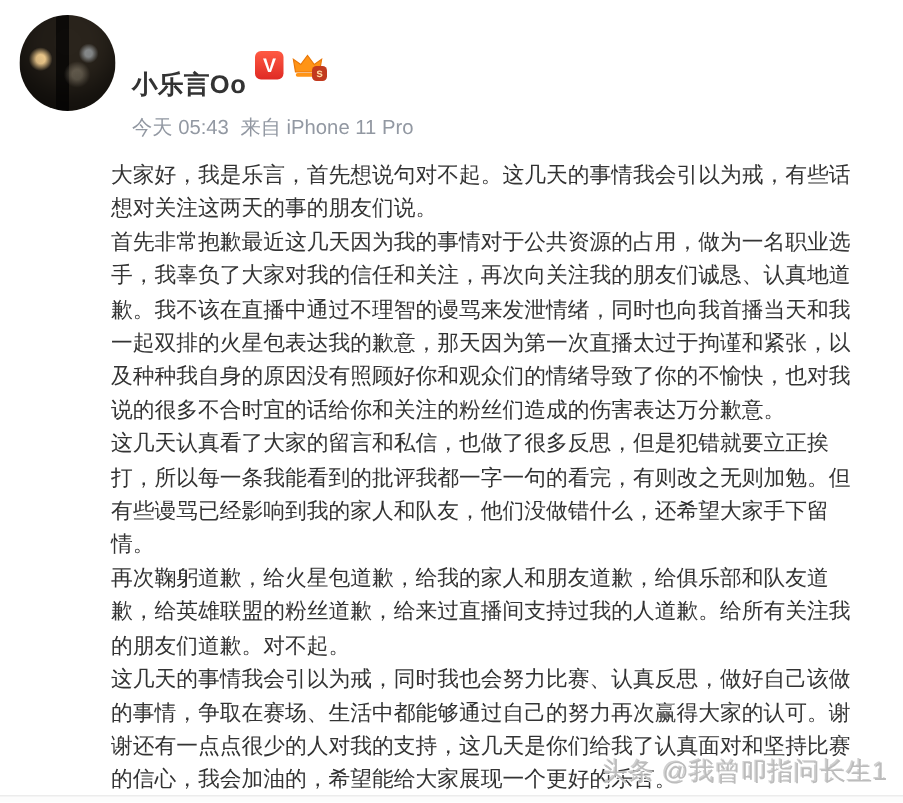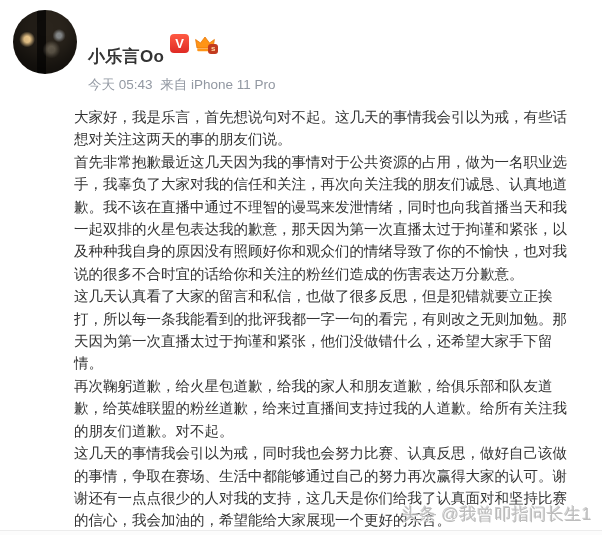--- a/index.html
+++ b/index.html
@@ -96,21 +96,21 @@
       <div class="meta">
         <span>今天 05:43</span>
         <span class="src">来自 iPhone 11 Pro</span>
       </div>
     </div>
   </div>
 
   <div class="body-text">
     <p>大家好，我是乐言，首先想说句对不起。这几天的事情我会引以为戒，有些话想对关注这两天的事的朋友们说。</p>
     <p>首先非常抱歉最近这几天因为我的事情对于公共资源的占用，做为一名职业选手，我辜负了大家对我的信任和关注，再次向关注我的朋友们诚恳、认真地道歉。我不该在直播中通过不理智的谩骂来发泄情绪，同时也向我首播当天和我一起双排的火星包表达我的歉意，那天因为第一次直播太过于拘谨和紧张，以及种种我自身的原因没有照顾好你和观众们的情绪导致了你的不愉快，也对我说的很多不合时宜的话给你和关注的粉丝们造成的伤害表达万分歉意。</p>
-    <p>这几天认真看了大家的留言和私信，也做了很多反思，但是犯错就要立正挨打，所以每一条我能看到的批评我都一字一句的看完，有则改之无则加勉。那天因为第一次直播太过于拘谨和紧张，他们没做错什么，还希望大家手下留情。</p>
+    <p>这几天认真看了大家的留言和私信，也做了很多反思，但是犯错就要立正挨打，所以每一条我能看到的批评我都一字一句的看完，有则改之无则加勉。但有些谩骂已经影响到我的家人和队友，他们没做错什么，还希望大家手下留情。</p>
     <p>再次鞠躬道歉，给火星包道歉，给我的家人和朋友道歉，给俱乐部和队友道歉，给英雄联盟的粉丝道歉，给来过直播间支持过我的人道歉。给所有关注我的朋友们道歉。对不起。</p>
     <p>这几天的事情我会引以为戒，同时我也会努力比赛、认真反思，做好自己该做的事情，争取在赛场、生活中都能够通过自己的努力再次赢得大家的认可。谢谢还有一点点很少的人对我的支持，这几天是你们给我了认真面对和坚持比赛的信心，我会加油的，希望能给大家展现一个更好的乐言。</p>
   </div>
 
   <div class="signature-row">
     <span class="sig-name">小乐言</span>
     <span class="collapse-link">收起全文</span>
     <span class="caret">
       <svg width="14" height="9" viewBox="0 0 14 9">
         <polyline points="1.5,7.5 7,2 12.5,7.5" fill="none" stroke="#eb7350" stroke-width="2" stroke-linecap="round" stroke-linejoin="round"></polyline>

